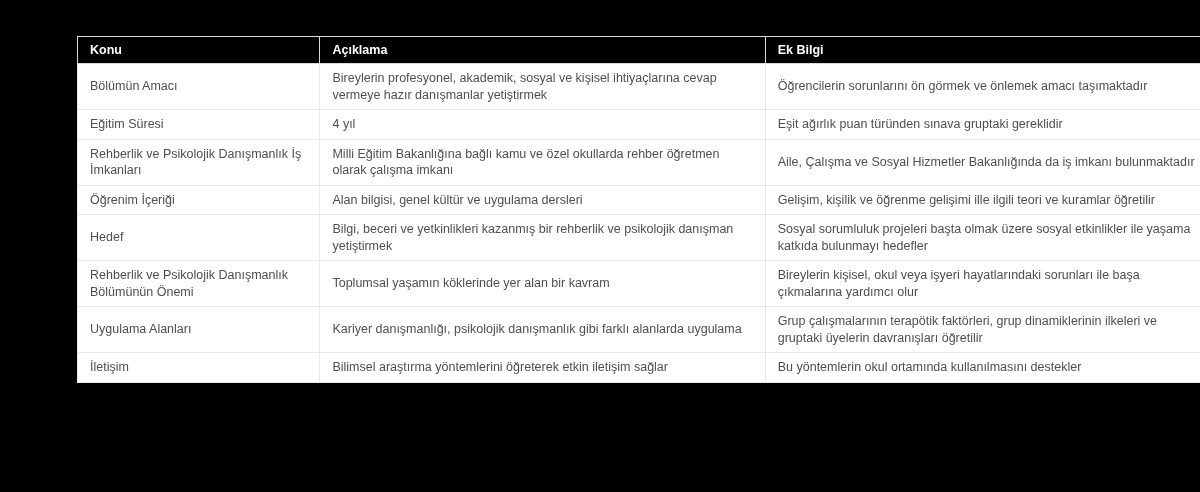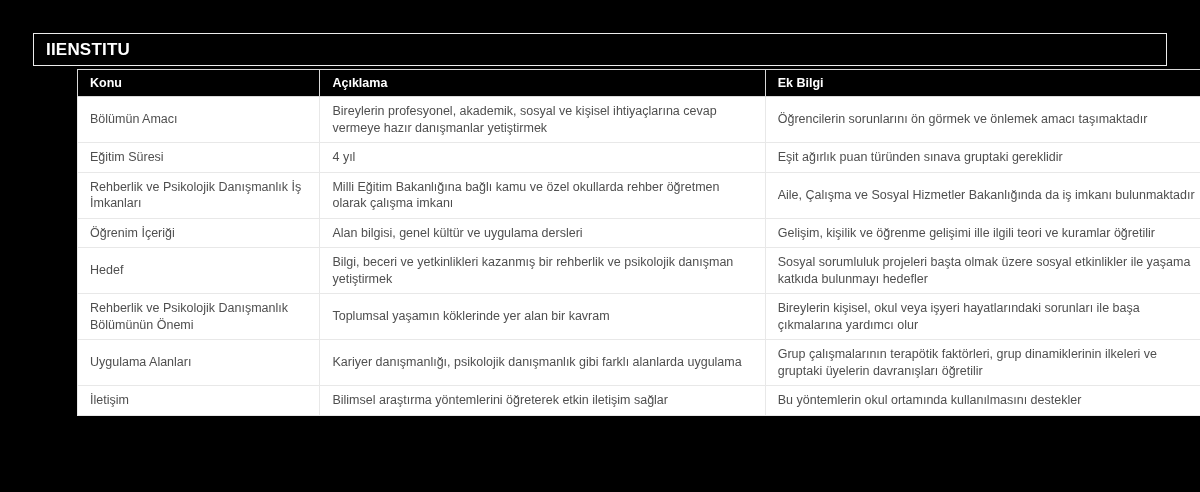--- a/index.html
+++ b/index.html
@@ -58,21 +58,20 @@
     border: 1px solid #e8e8e8;
     vertical-align: middle;
     line-height: 1.32;
     word-wrap: break-word;
   }
 </style>
 </head>
 <body>
 
 <div class="table-wrap">
-  <div class="title-bar">IIENSTITU</div>
 
   <table class="data-table">
     <colgroup>
       <col class="c-konu">
       <col class="c-aciklama">
       <col class="c-ekbilgi">
     </colgroup>
     <thead>
       <tr>
         <th>Konu</th>

